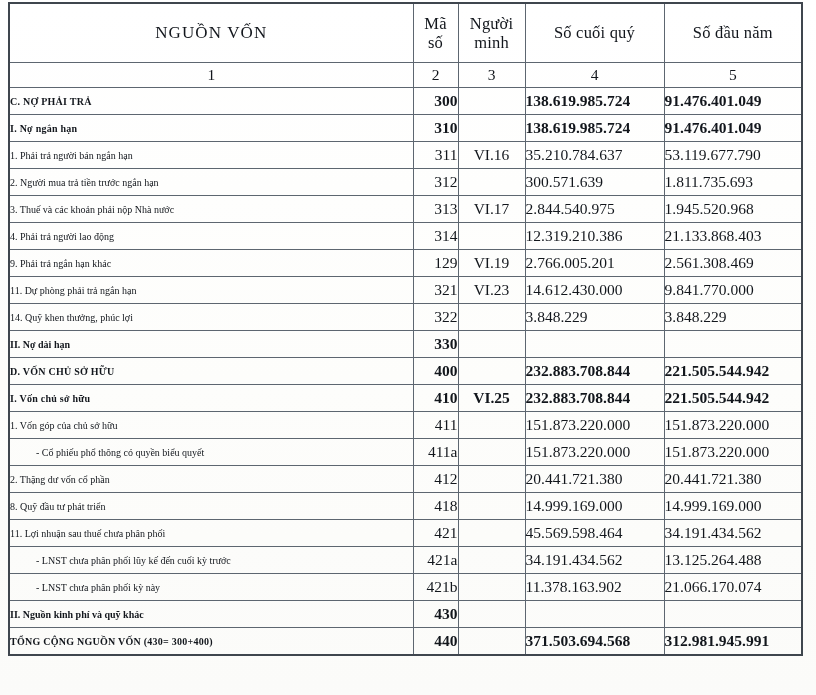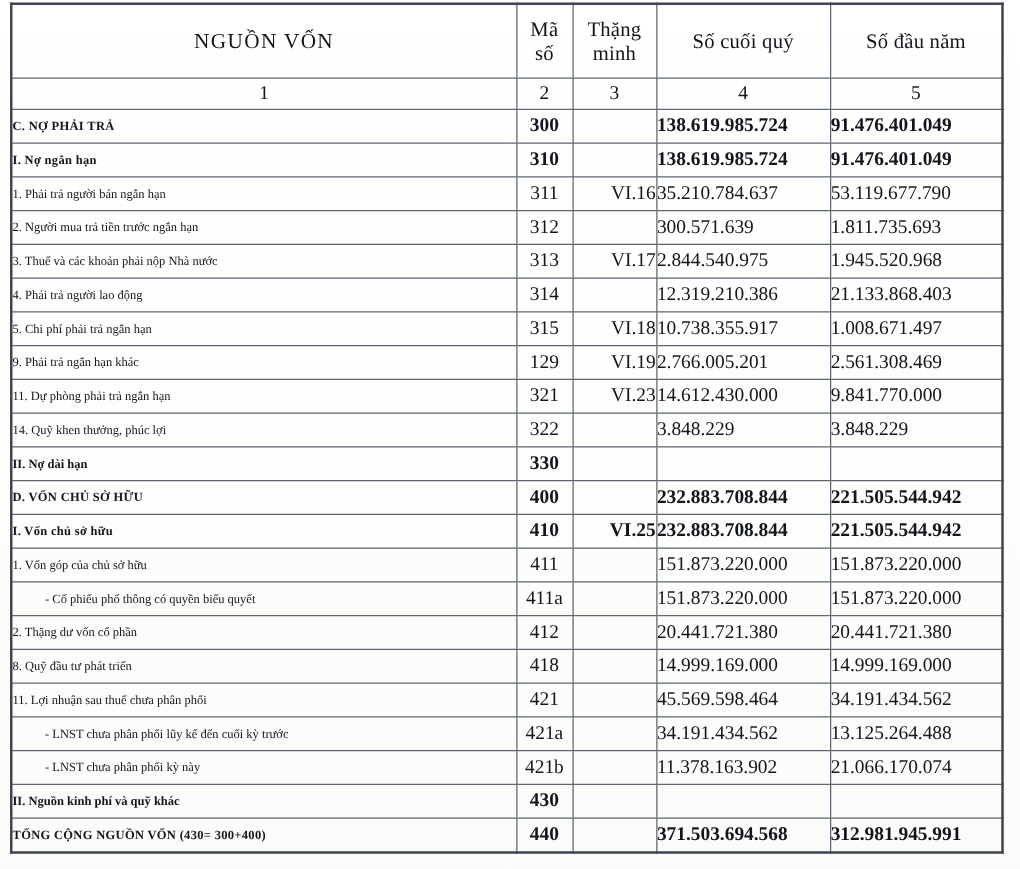--- a/index.html
+++ b/index.html
@@ -92,26 +92,26 @@
   .cell-label {
     padding-left: 7px;
     padding-right: 4px;
     font-size: 10px;
     white-space: nowrap;
     overflow: hidden;
   }
   .cell-code {
     padding-left: 5px;
     font-size: 15.5px;
-    text-align: center;
+    text-align: right;
   }
   .cell-note {
     padding-left: 5px;
     font-size: 15.5px;
-    text-align: right;
+    text-align: center;
   }
   .cell-num {
     padding-right: 7px;
     text-align: left;
     font-size: 15.5px;
     white-space: nowrap;
   }
 
   
   .b .cell-label,
@@ -160,21 +160,21 @@
       </colgroup>
 
       <thead>
         <tr class="hdr">
           <th class="h-label">NGUỒN VỐN</th>
           <th>
             <span>Mã</span><br>
             <span>số</span>
           </th>
           <th>
-            <span>Thặng</span><br>
+            <span>Người</span><br>
             <span>minh</span>
           </th>
           <th>Số cuối quý</th>
           <th>Số đầu năm</th>
         </tr>
         <tr class="numrow">
           <td>1</td>
           <td>2</td>
           <td>3</td>
           <td>4</td>
@@ -219,27 +219,20 @@
             <td class="cell-num">1.945.520.968</td>
           </tr>
           <tr>
             <td class="cell-label">4. Phải trả người lao động</td>
             <td class="cell-code">314</td>
             <td class="cell-note"></td>
             <td class="cell-num">12.319.210.386</td>
             <td class="cell-num">21.133.868.403</td>
           </tr>
           <tr>
-            <td class="cell-label">5. Chi phí phải trả ngắn hạn</td>
-            <td class="cell-code">315</td>
-            <td class="cell-note">VI.18</td>
-            <td class="cell-num">10.738.355.917</td>
-            <td class="cell-num">1.008.671.497</td>
-          </tr>
-          <tr>
             <td class="cell-label">9. Phải trả ngắn hạn khác</td>
             <td class="cell-code">129</td>
             <td class="cell-note">VI.19</td>
             <td class="cell-num">2.766.005.201</td>
             <td class="cell-num">2.561.308.469</td>
           </tr>
           <tr>
             <td class="cell-label">11. Dự phòng phải trả ngắn hạn</td>
             <td class="cell-code">321</td>
             <td class="cell-note">VI.23</td>

